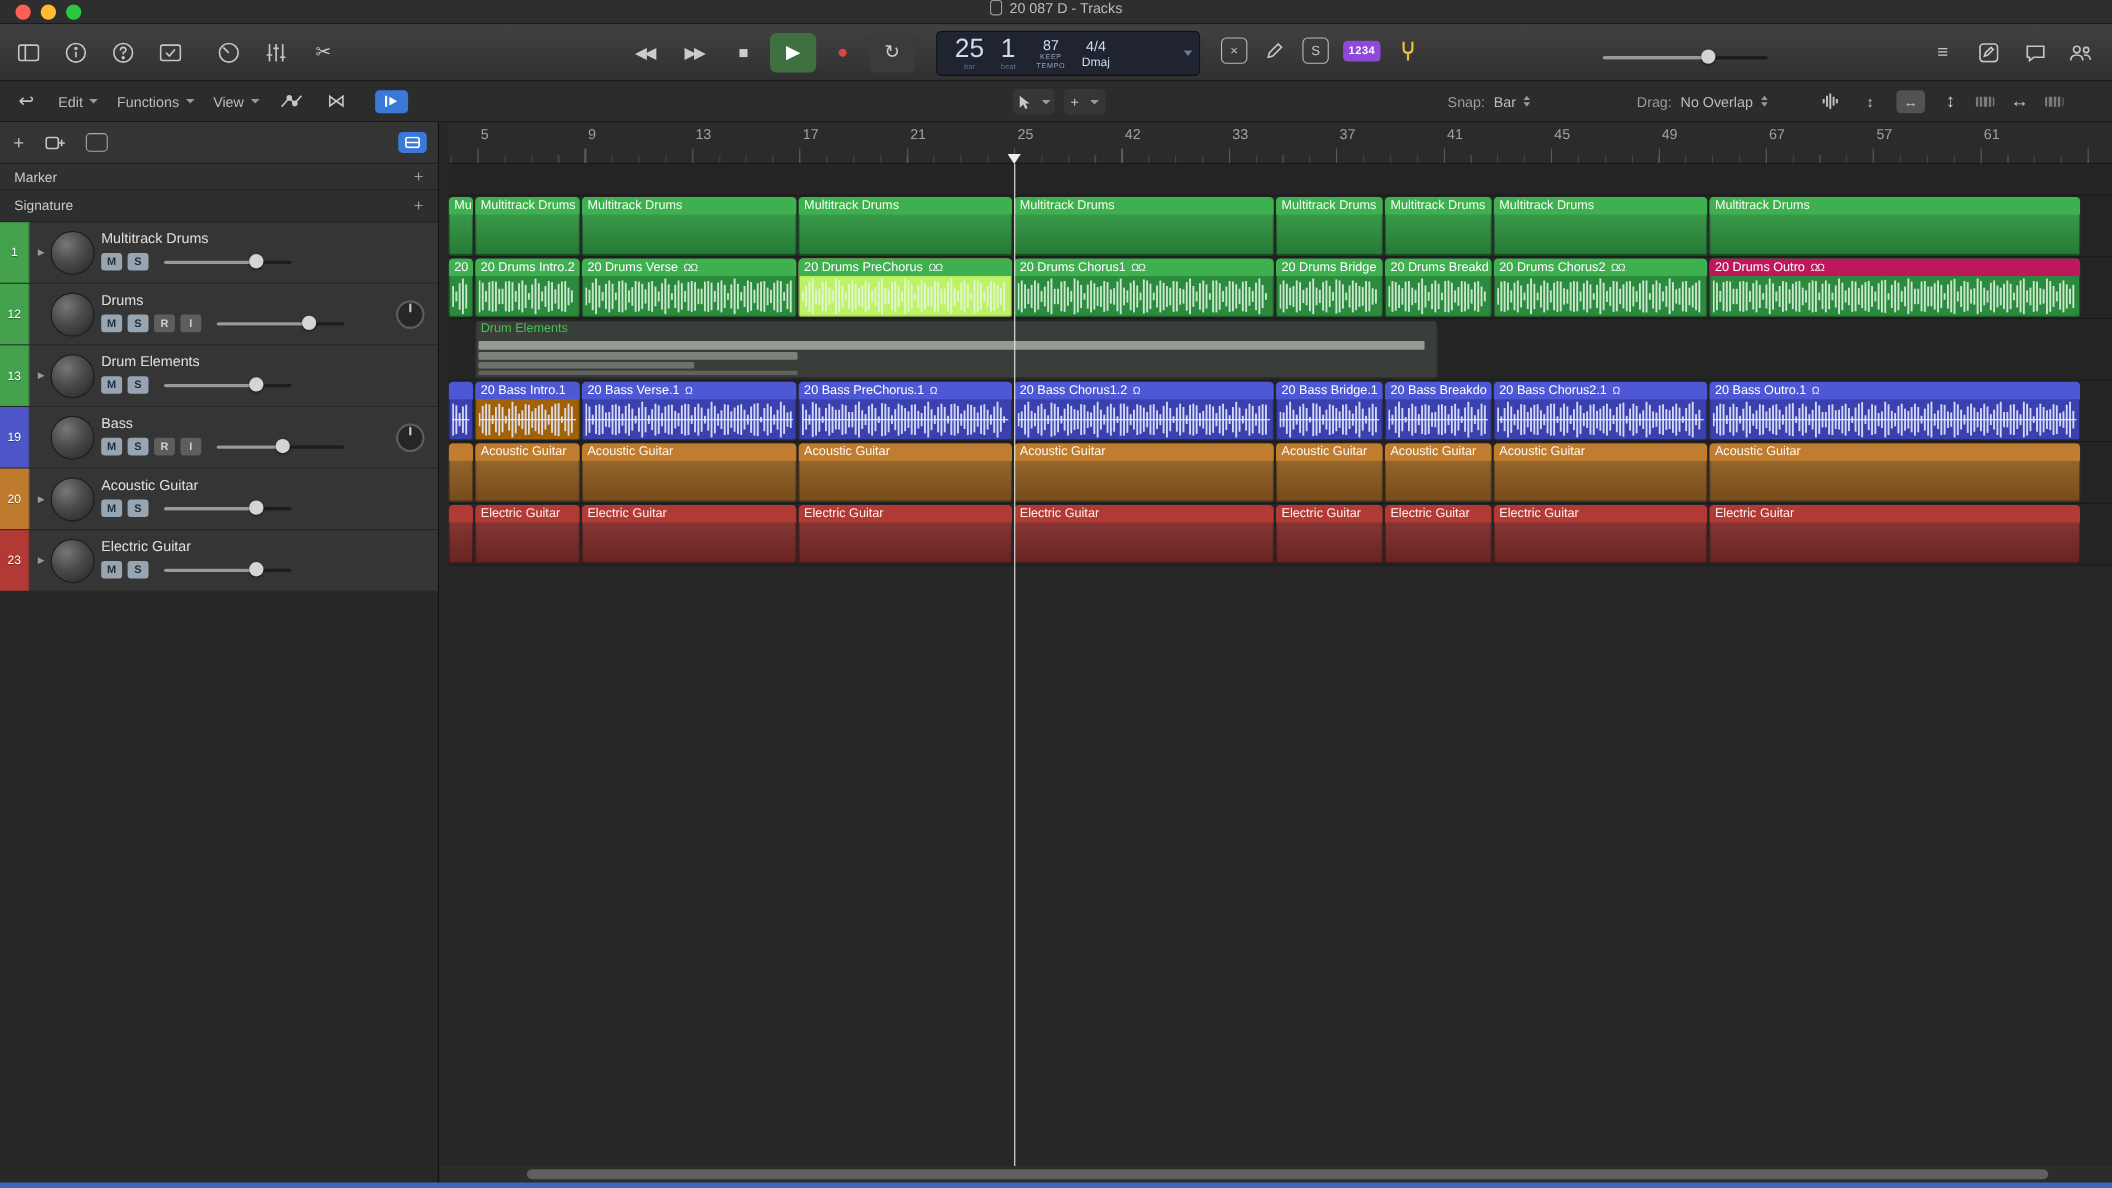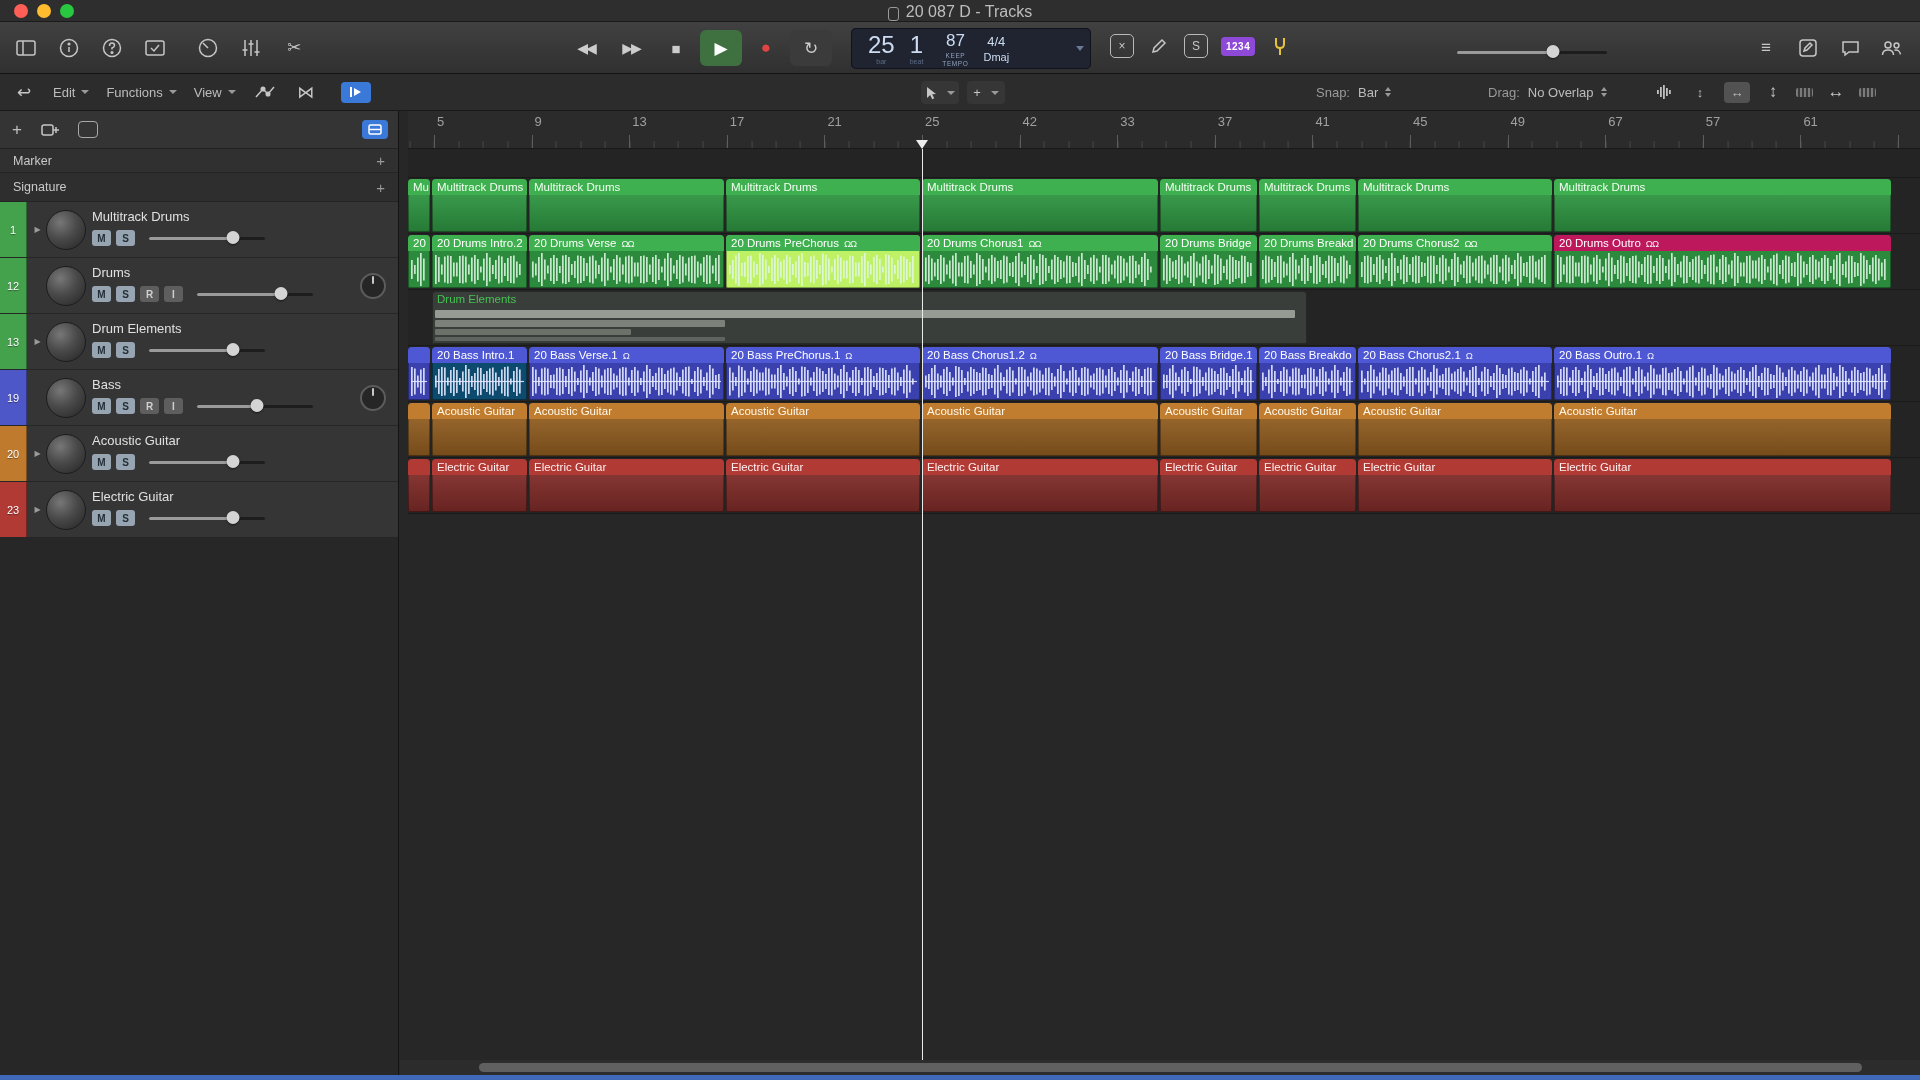--- a/index.html
+++ b/index.html
@@ -2,22 +2,22 @@
 <html><head>
 <meta charset="utf-8">
 <style>
   * { box-sizing: border-box; margin: 0; padding: 0; }
   html,body { background:#111; }
   body { font-family:"Liberation Sans","DejaVu Sans",sans-serif; }
   .window { position:relative; width:1920px; height:1080px; background:#272727; overflow:hidden; }
 
   
   .titlebar { position:absolute; left:0; top:0; right:0; height:22px; background:#2e2e2e;
-    border-bottom:1px solid #1b1b1b; display:flex; align-items:flex-end; justify-content:center;
-    color:#bdbdbd; font-size:16px; }
+    border-bottom:1px solid #1b1b1b; display:flex; align-items:flex-start; justify-content:center;
+    color:#bdbdbd; font-size:13px; }
   .lights { position:absolute; left:14px; top:4px; display:flex; gap:9px; }
   .light { width:14px; height:14px; border-radius:50%; }
   .light.red{ background:#ff5f57; } .light.yellow{ background:#febc2e; } .light.green{ background:#28c840; }
   .title-icon { display:inline-block; width:11px; height:14px; border:1.5px solid #9a9a9a; border-radius:3px; margin-right:7px; }
 
   
   .toolbar { position:absolute; left:0; top:22px; right:0; height:52px;
     background:linear-gradient(#414141,#303030); border-bottom:1px solid #141414; }
   .tb-left { position:absolute; left:14px; top:0; height:100%; display:flex; align-items:center; gap:19px; }
   .tbicon { color:#c6c6c6; display:flex; align-items:center; justify-content:center; width:24px; height:24px; font-size:17px; }
@@ -29,21 +29,21 @@
   .tp-btn.rec { color:#e04545; font-size:17px; letter-spacing:0; }
   .tp-btn.stop { font-size:15px; letter-spacing:0; }
   .tp-btn.cycle { background:#3b3b3b; font-size:17px; letter-spacing:0; }
   .lcd { position:absolute; left:851px; top:6px; width:240px; height:41px; background:#1f2430;
     border-radius:5px; display:flex; align-items:center; color:#cddcf2; box-shadow:inset 0 0 0 1px #10131c; }
   .lcd-num-group { display:flex; gap:15px; margin-left:17px; }
   .lcd-num { display:flex; flex-direction:column; align-items:center; }
   .lcd-big { font-size:24px; line-height:26px; font-weight:400; }
   .lcd-cap { font-size:7px; color:#5c6b85; }
   .lcd-tempo { margin-left:19px; display:flex; flex-direction:column; align-items:center; gap:1px; }
-  .lcd-tempo-val { font-size:17px; }
+  .lcd-tempo-val { font-size:13px; }
   .lcd-tempo-cap { font-size:6.5px; color:#8fa0ba; letter-spacing:.6px; }
   .lcd-sig { margin-left:15px; display:flex; flex-direction:column; align-items:center; gap:2px; }
   .lcd-sig-val { font-size:13px; }
   .lcd-key { font-size:11px; }
   .lcd-chev { position:absolute; right:7px; top:18px; width:0; height:0;
     border-left:4px solid transparent; border-right:4px solid transparent; border-top:5px solid #6a7a95; }
   .tb-mode { position:absolute; left:1110px; top:12px; display:flex; gap:13px; align-items:center; }
   .boxed { width:24px; height:24px; border:1.5px solid #b9b9b9; border-radius:5px; color:#c6c6c6;
     display:flex; align-items:center; justify-content:center; font-size:12px; }
   .badge-1234 { background:#8e49d8; color:#fff; border-radius:4px; font-weight:bold; font-size:10px;
@@ -1220,21 +1220,21 @@
                     <rect x="0" y="2.0" width="1.7" height="29"></rect>
                     <rect x="3" y="3.5" width="1.7" height="26"></rect>
                     <rect x="6" y="10.5" width="1.7" height="12"></rect>
                     <rect x="9" y="4.5" width="1.7" height="24"></rect>
                     <rect x="12" y="3.0" width="1.7" height="27"></rect>
                     <rect x="0" y="15.9" width="16" height="1.2"></rect>
                   </g>
                 </svg>
               </div>
             </div>
-            <div class="region" style="left: 24px; width: 95px; background: #0c4a6e;">
+            <div class="region" style="left: 24px; width: 95px; background: #a16207;">
               <div class="rtitle" style="background: rgb(79, 88, 212);">
                 <span>20 Bass Intro.1</span>
               </div>
               <div class="rwave">
                 <svg width="89" height="33" viewBox="0 0 89 33">
                   <g fill="rgba(228,232,255,0.9)">
                     <rect x="0" y="10.5" width="1.7" height="12"></rect>
                     <rect x="3" y="4.0" width="1.7" height="25"></rect>
                     <rect x="6" y="2.0" width="1.7" height="29"></rect>
                     <rect x="9" y="2.5" width="1.7" height="28"></rect>

